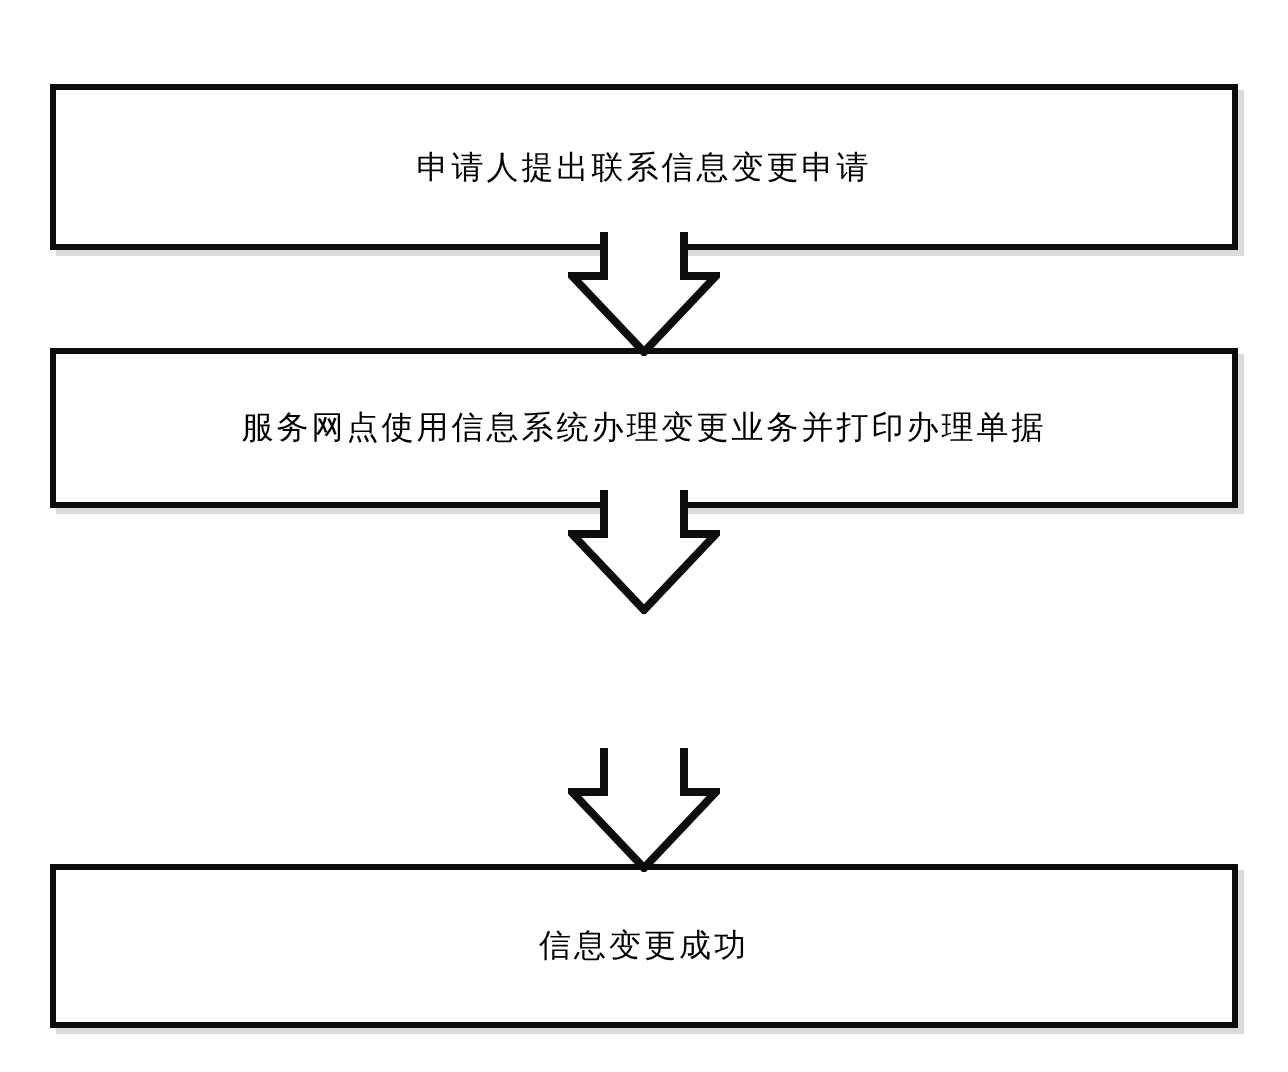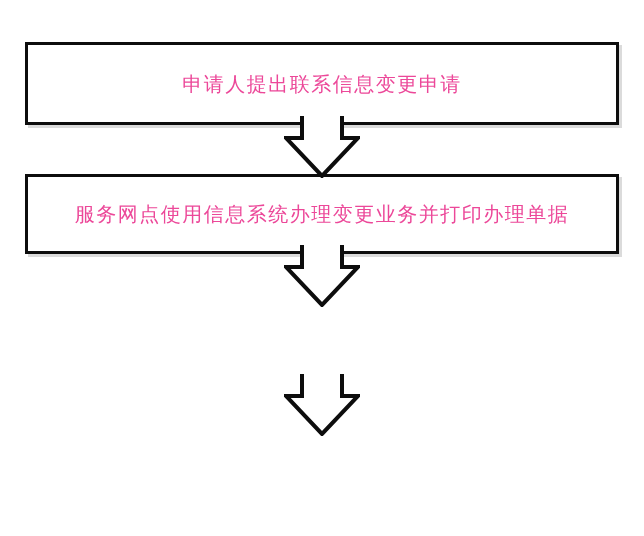--- a/index.html
+++ b/index.html
@@ -24,23 +24,23 @@
     box-sizing: border-box;
     border: 3px solid #0d0d0d;
     background: #ffffff;
     box-shadow: 3px 3px 0 0 rgba(0,0,0,0.14);
     display: flex;
     align-items: center;
     justify-content: center;
     z-index: 1;
   }
   .flow-node-label {
-    font-size: 20px;
+    font-size: 16px;
     line-height: 1.2;
-    color: #ec4899;
+    color: #000000;
     letter-spacing: 1.5px;
     white-space: nowrap;
     text-align: center;
   }
   #node-1 { top: 42px;  height: 83px; }
   #node-2 { top: 174px; height: 80px; }
   #node-3 { top: 301px; height: 82px; }
   #node-4 { top: 432px; height: 82px; }
 
   .flow-arrow {
@@ -84,14 +84,17 @@
     </svg>
   </div>
 
 
   <div class="flow-arrow" id="arrow-3">
     <svg viewBox="0 0 76 62" xmlns="http://www.w3.org/2000/svg" aria-hidden="true">
       <path d="M 18 0 L 18 22 L 2 22 L 38 60 L 74 22 L 58 22 L 58 0" fill="#ffffff" stroke="#0d0d0d" stroke-width="4" stroke-linejoin="miter" stroke-linecap="square"></path>
     </svg>
   </div>
 
+  <div class="flow-node" id="node-4">
+    <span class="flow-node-label">信息变更成功</span>
+  </div>
 
 </div>
 
 </body></html>

